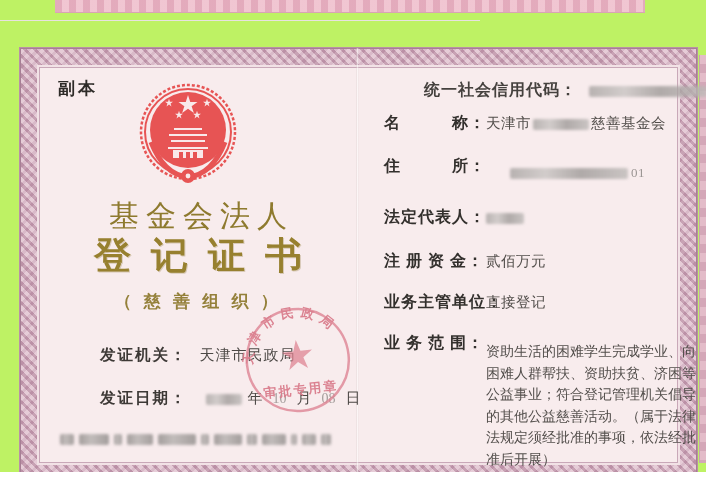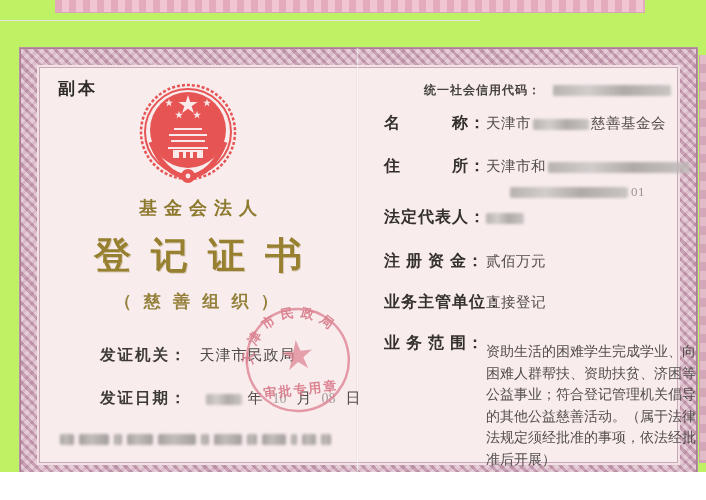--- a/index.html
+++ b/index.html
@@ -42,21 +42,21 @@
     background:linear-gradient(90deg, rgba(160,130,130,.18), rgba(255,255,255,.5), rgba(160,130,130,.10));
   }
   
   .copy-label {
     position:absolute; left:18px; top:9px; font-size:17px; font-weight:bold;
     color:#2e2b28; letter-spacing:3px;
   }
   .emblem { position:absolute; left:98px; top:14px; }
   .title1 {
     position:absolute; left:0; top:128px; width:316px; text-align:center;
-    font-size:18px; font-weight:bold; color:#8e7a2e; letter-spacing:7px; text-indent:7px;
+    font-size:30px; font-weight:normal; color:#8e7a2e; letter-spacing:7px; text-indent:7px;
   }
   .title2 {
     position:absolute; left:0; top:163px; width:316px; text-align:center;
     font-size:37px; font-weight:bold; color:#97802f; letter-spacing:20px; text-indent:20px;
     text-shadow:1px 1px 0 rgba(120,95,20,.25);
   }
   .title3 {
     position:absolute; left:0; top:222px; width:316px; text-align:center;
     font-size:17px; font-weight:bold; color:#94803a; letter-spacing:4px;
   }
@@ -73,21 +73,21 @@
     display:inline-block; height:11px; border-radius:2px; vertical-align:middle;
     background:linear-gradient(90deg,#a8a4a2,#c9c5c3 30%,#9e9a98 60%,#bfbbb9);
     filter:blur(1.6px); opacity:.8;
   }
   .bl.dk { background:linear-gradient(90deg,#8f8b89,#b5b1af 40%,#8f8b89); }
   .seal { position:absolute; left:198px; top:234px; opacity:.92; }
   
   .rp { position:absolute; left:328px; top:12px; width:300px; }
   .r-row { position:absolute; white-space:nowrap; }
   .r-label { font-size:16px; font-weight:600; color:#33302d; letter-spacing:1px; }
-  .r-label.sm { font-size:12px; letter-spacing:1px; color:#45413e; }
+  .r-label.sm { font-size:16px; letter-spacing:1px; color:#45413e; }
   .r-value { font-size:14.5px; color:#524e4b; letter-spacing:.5px; }
   .code-row { left:56px; top:0; }
   .name-row { left:16px; top:33px; }
   .addr-row { left:16px; top:76px; }
   .rep-row { left:16px; top:127px; }
   .cap-row { left:16px; top:171px; }
   .sup-row { left:16px; top:212px; }
   .scope-row { left:16px; top:253px; }
   .v-col { position:absolute; left:102px; top:1px; }
   .addr-l2 { margin-top:7px;margin-left:24px; }
@@ -206,21 +206,20 @@
         <div class="r-row name-row">
           <span class="r-label">名　　　称：</span>
           <span class="v-col r-value">
             <span>天津市</span><span class="bl" style="width:56px; margin:0 2px;"></span><span>慈善基金会</span>
           </span>
         </div>
 
         <div class="r-row addr-row">
           <span class="r-label">住　　　所：</span>
           <span class="v-col r-value">
-            <span style="display:block;"><span>天津市和</span><span class="bl" style="width:142px; margin-left:2px;"></span></span>
             <span style="display:block;" class="addr-l2"><span class="bl" style="width:118px; margin-right:3px;"></span><span class="faintsuffix">01</span></span>
           </span>
         </div>
 
         <div class="r-row rep-row">
           <span class="r-label">法定代表人：</span>
           <span class="v-col" style="left:102px;"><span class="bl" style="width:38px;"></span></span>
         </div>
 
         <div class="r-row cap-row">

